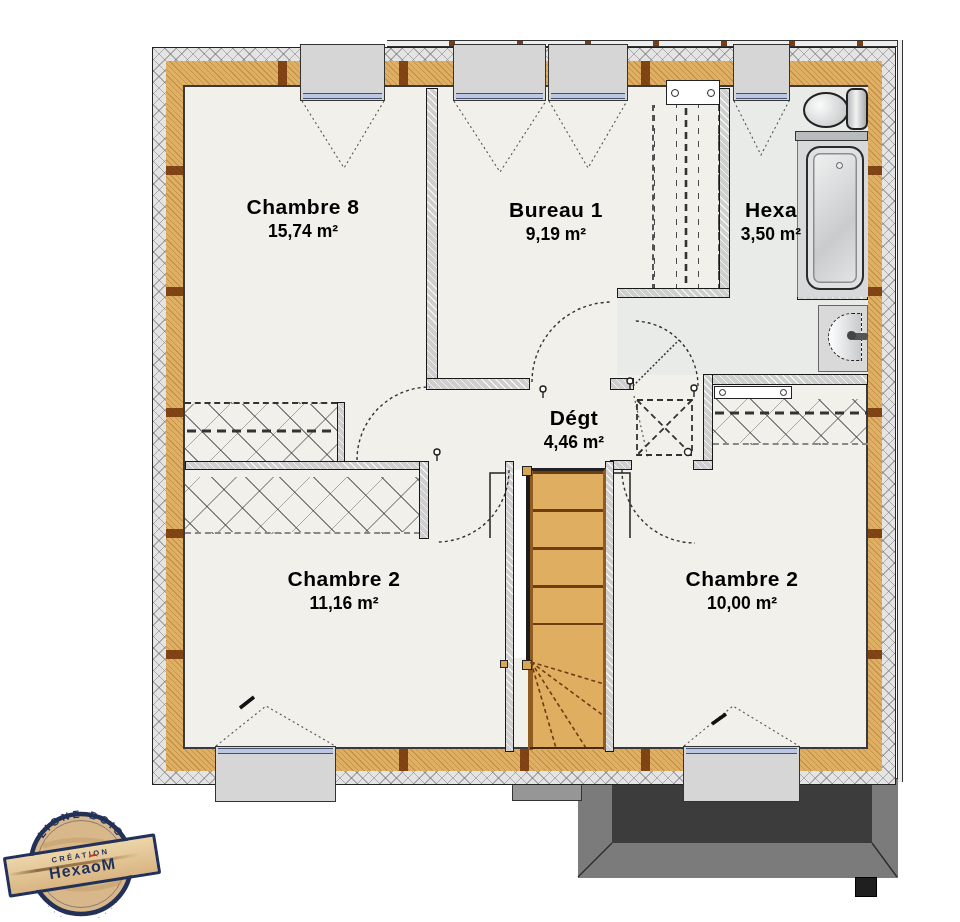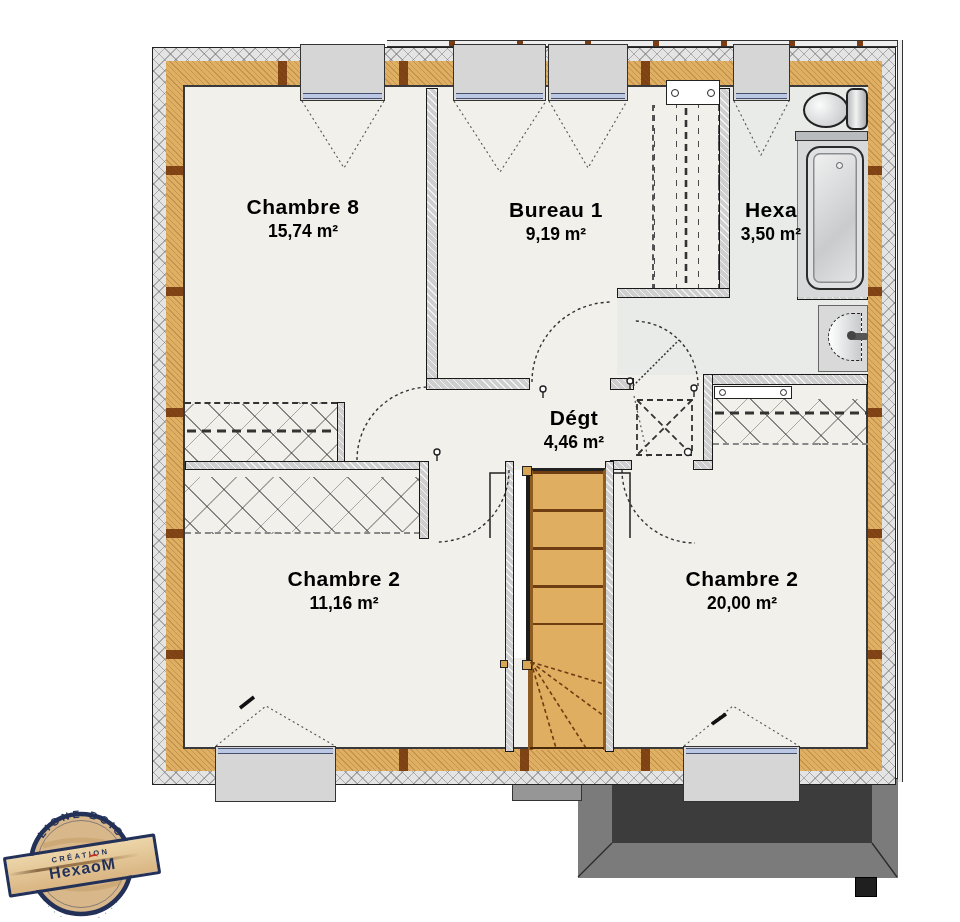--- a/index.html
+++ b/index.html
@@ -249,21 +249,21 @@
   <div class="lbl" style="left:574px;top:429px;">
     <span class="nm">Dégt</span>
     <span class="ar">4,46 m²</span>
   </div>
   <div class="lbl" style="left:344px;top:590px;">
     <span class="nm">Chambre 2</span>
     <span class="ar">11,16 m²</span>
   </div>
   <div class="lbl" style="left:742px;top:590px;">
     <span class="nm">Chambre 2</span>
-    <span class="ar">20,00 m²</span>
+    <span class="ar">10,00 m²</span>
   </div>
 
   <div class="stamp">
     <svg width="142" height="112" viewBox="0 0 142 112">
       <circle cx="73" cy="58" r="50" fill="#d8b78a" stroke="#233158" stroke-width="4.5"></circle>
       <circle cx="73" cy="58" r="43.5" fill="none" stroke="#233158" stroke-opacity=".45" stroke-width="1"></circle>
       <path d="M35,40 Q73,28 111,40 M33,76 Q73,90 113,76" stroke="#c29b63" stroke-width="5" fill="none" opacity=".5"></path>
       <defs>
         <path id="arcT" d="M30,70 A45,45 0 1 1 116,70"></path>
         <path id="arcB" d="M33,52 A45,45 0 1 0 113,52"></path>

